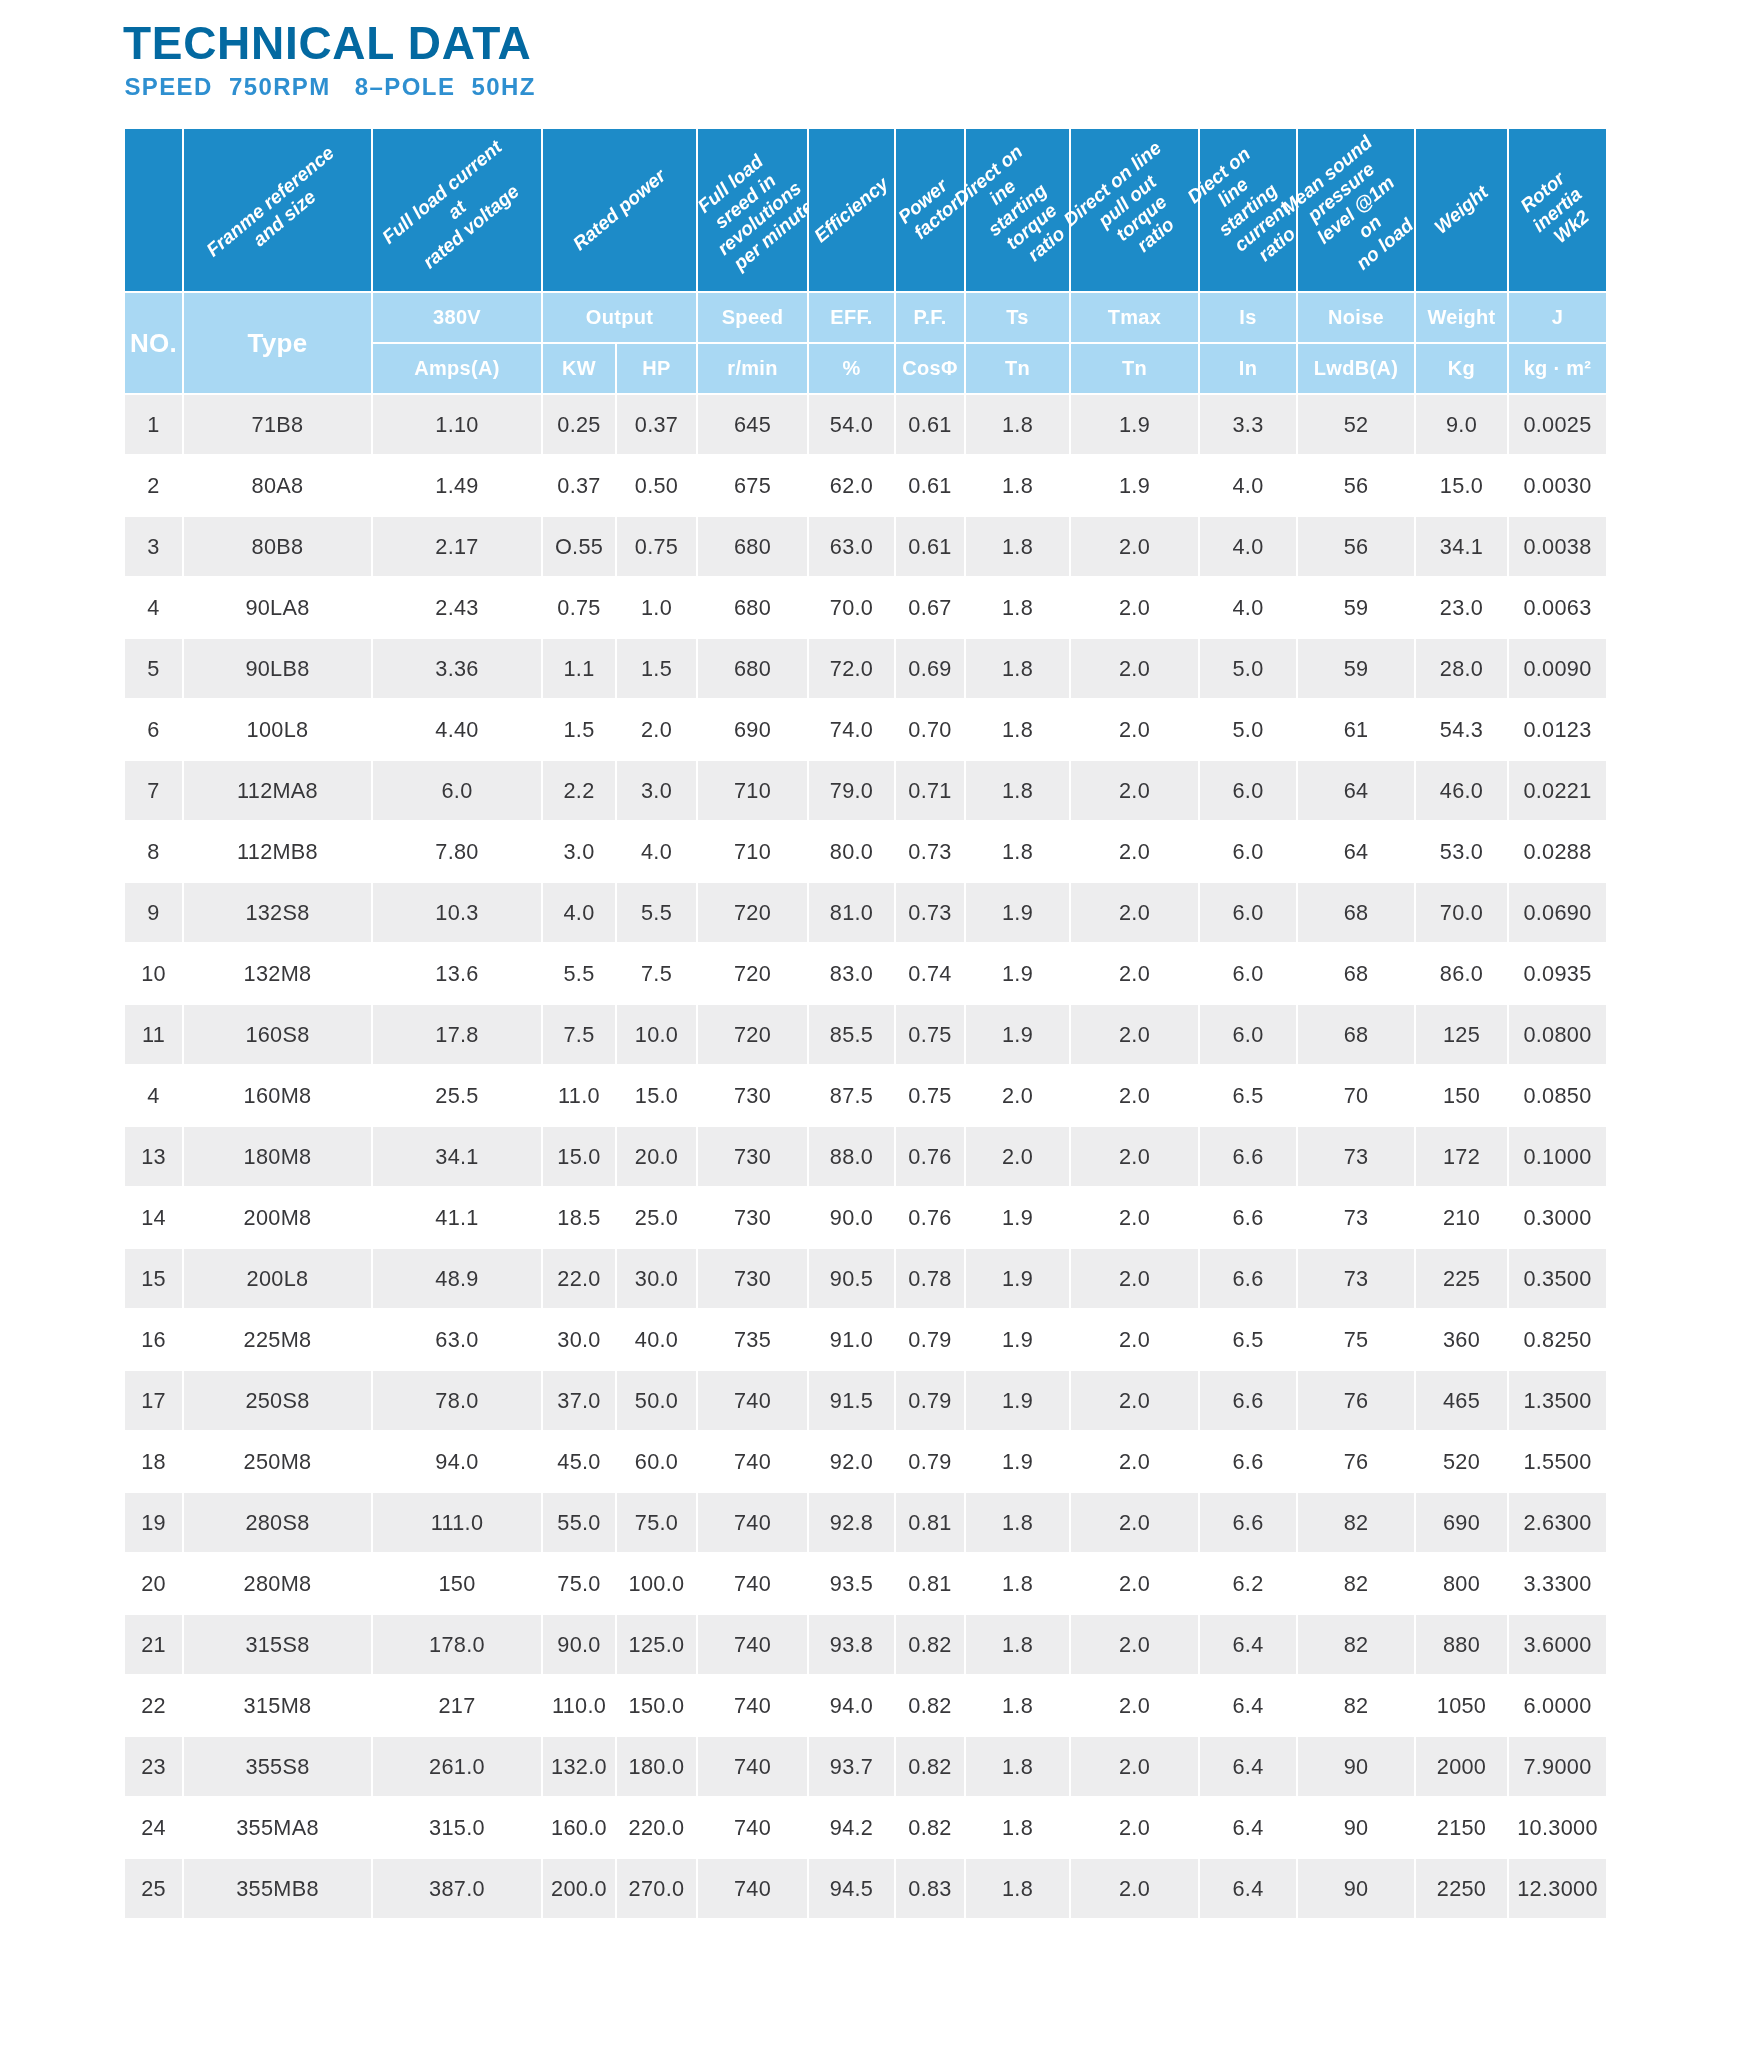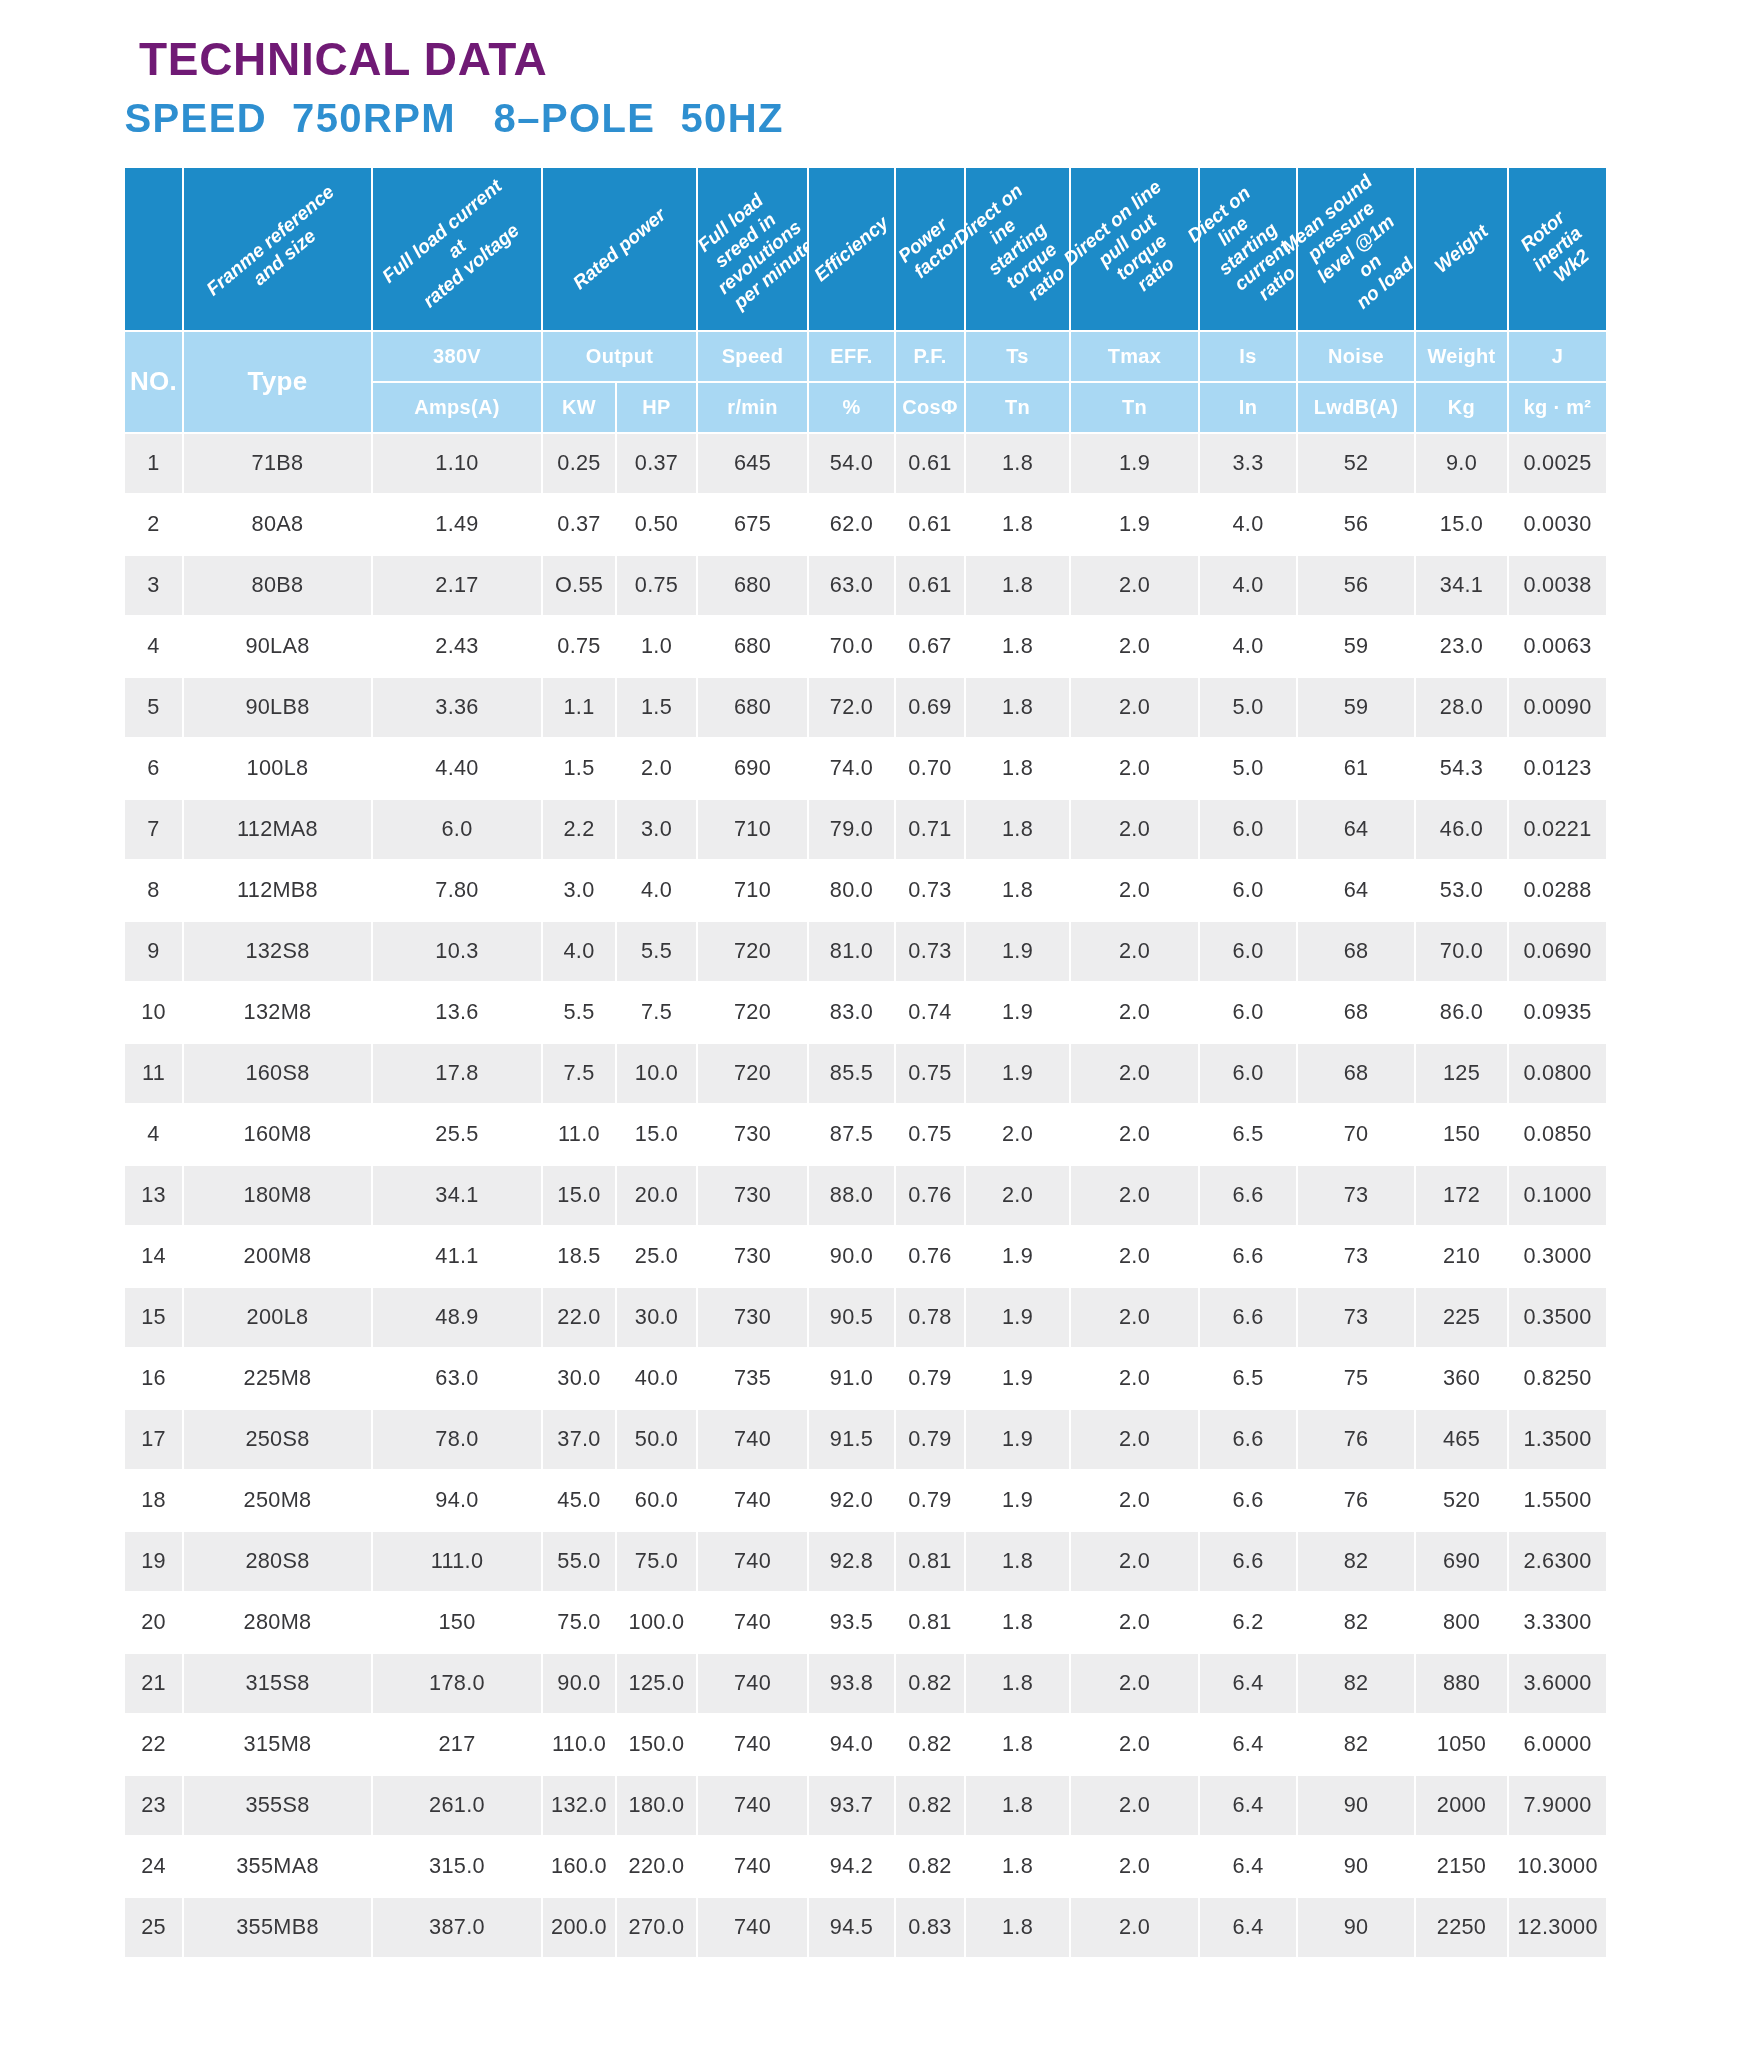--- a/index.html
+++ b/index.html
@@ -14,26 +14,26 @@
   .page {
     position: absolute;
     left: 123px;
     top: 19.6px;
     width: 1485px;
   }
   .title {
     font-size: 46px;
     font-weight: bold;
     letter-spacing: 0.7px;
-    color: #701a75;
+    color: #0369a1;
     line-height: 1.0;
-    margin: 16px;
+    margin: 0;
   }
   .subtitle {
-    font-size: 40px;
+    font-size: 24px;
     font-weight: bold;
     color: #2e8fd0;
     line-height: 1.0;
     margin: 9.8px 0 0 1.4px;
     white-space: pre;
     letter-spacing: 1.4px;
   }
   table.spec {
     margin-top: 28px;
     border-collapse: collapse;

